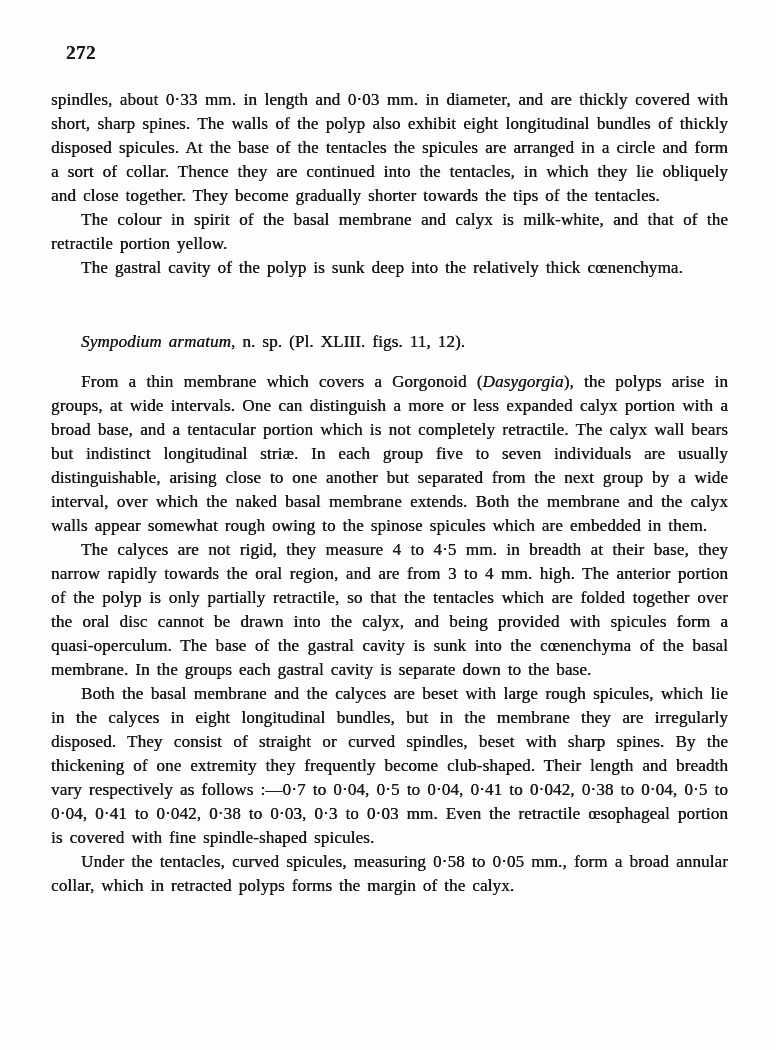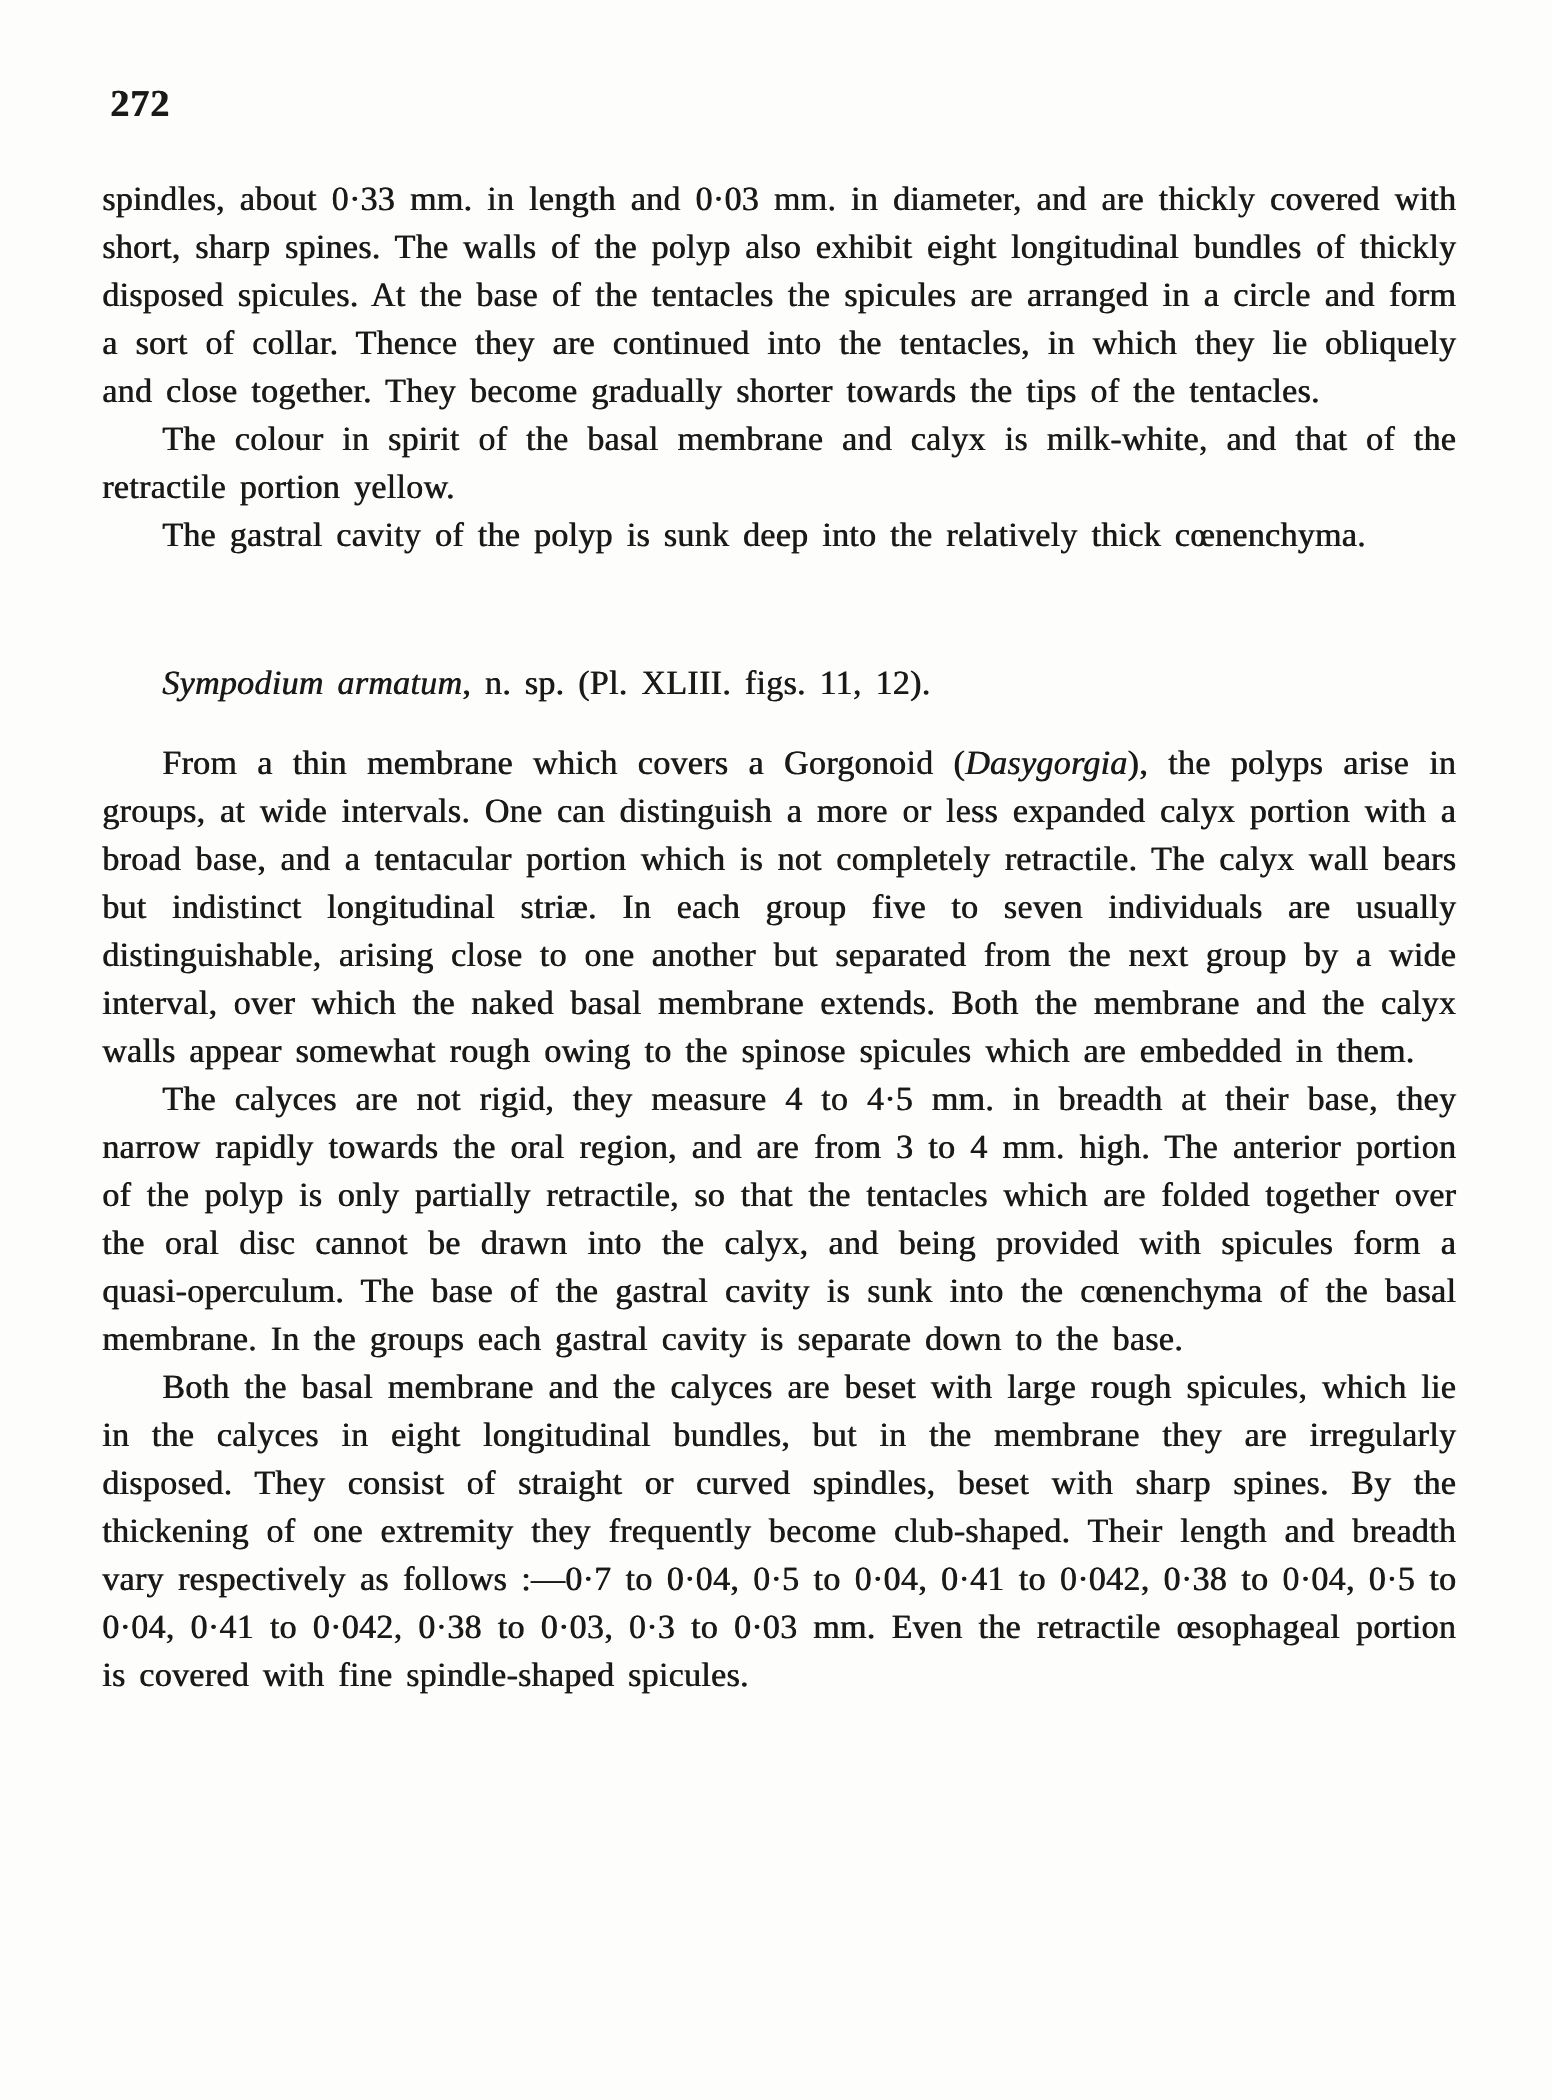--- a/index.html
+++ b/index.html
@@ -18,21 +18,21 @@
     padding: 42px 48px 0 51px;
     position: relative;
   }
   .page-header {
     position: relative;
     height: 24px;
     margin-bottom: 22px;
   }
   .page-number {
     position: absolute;
-    left: 4px;
+    left: 15px;
     top: 0;
     font-size: 19px;
     font-weight: bold;
     letter-spacing: 0.5px;
     text-shadow: 0.35px 0 currentColor;
   }
   .running-title {
     display: block;
     text-align: center;
     font-size: 16.5px;
@@ -82,16 +82,17 @@
 
 
     <p class="species-heading"><em>Sympodium armatum</em><span>, n. sp. (Pl. XLIII. figs. 11, 12).</span></p>
 
     <p><span>From a thin membrane which covers a Gorgonoid (</span><em>Dasygorgia</em><span>), the polyps arise in groups, at wide intervals.  One can distinguish a more or less expanded calyx portion with a broad base, and a tentacular portion which is not completely retractile.  The calyx wall bears but indistinct longitudinal striæ.  In each group five to seven individuals are usually distinguishable, arising close to one another but separated from the next group by a wide interval, over which the naked basal membrane extends.  Both the membrane and the calyx walls appear somewhat rough owing to the spinose spicules which are embedded in them.</span></p>
 
     <p>The calyces are not rigid, they measure 4 to 4·5 mm. in breadth at their base, they narrow rapidly towards the oral region, and are from 3 to 4 mm. high.  The anterior portion of the polyp is only partially retractile, so that the tentacles which are folded together over the oral disc cannot be drawn into the calyx, and being provided with spicules form a quasi-operculum.  The base of the gastral cavity is sunk into the cœnenchyma of the basal membrane.  In the groups each gastral cavity is separate down to the base.</p>
 
     <p>Both the basal membrane and the calyces are beset with large rough spicules, which lie in the calyces in eight longitudinal bundles, but in the membrane they are irregularly disposed.  They consist of straight or curved spindles, beset with sharp spines.  By the thickening of one extremity they frequently become club-shaped.  Their length and breadth vary respectively as follows :—0·7 to 0·04, 0·5 to 0·04, 0·41 to 0·042, 0·38 to 0·04, 0·5 to 0·04, 0·41 to 0·042, 0·38 to 0·03, 0·3 to 0·03 mm.  Even the retractile œsophageal portion is covered with fine spindle-shaped spicules.</p>
 
+    <p>Under the tentacles, curved spicules, measuring 0·58 to 0·05 mm., form a broad annular collar, which in retracted polyps forms the margin of the calyx.</p>
 
   </main>
 
 </div>
 
 </body></html>

